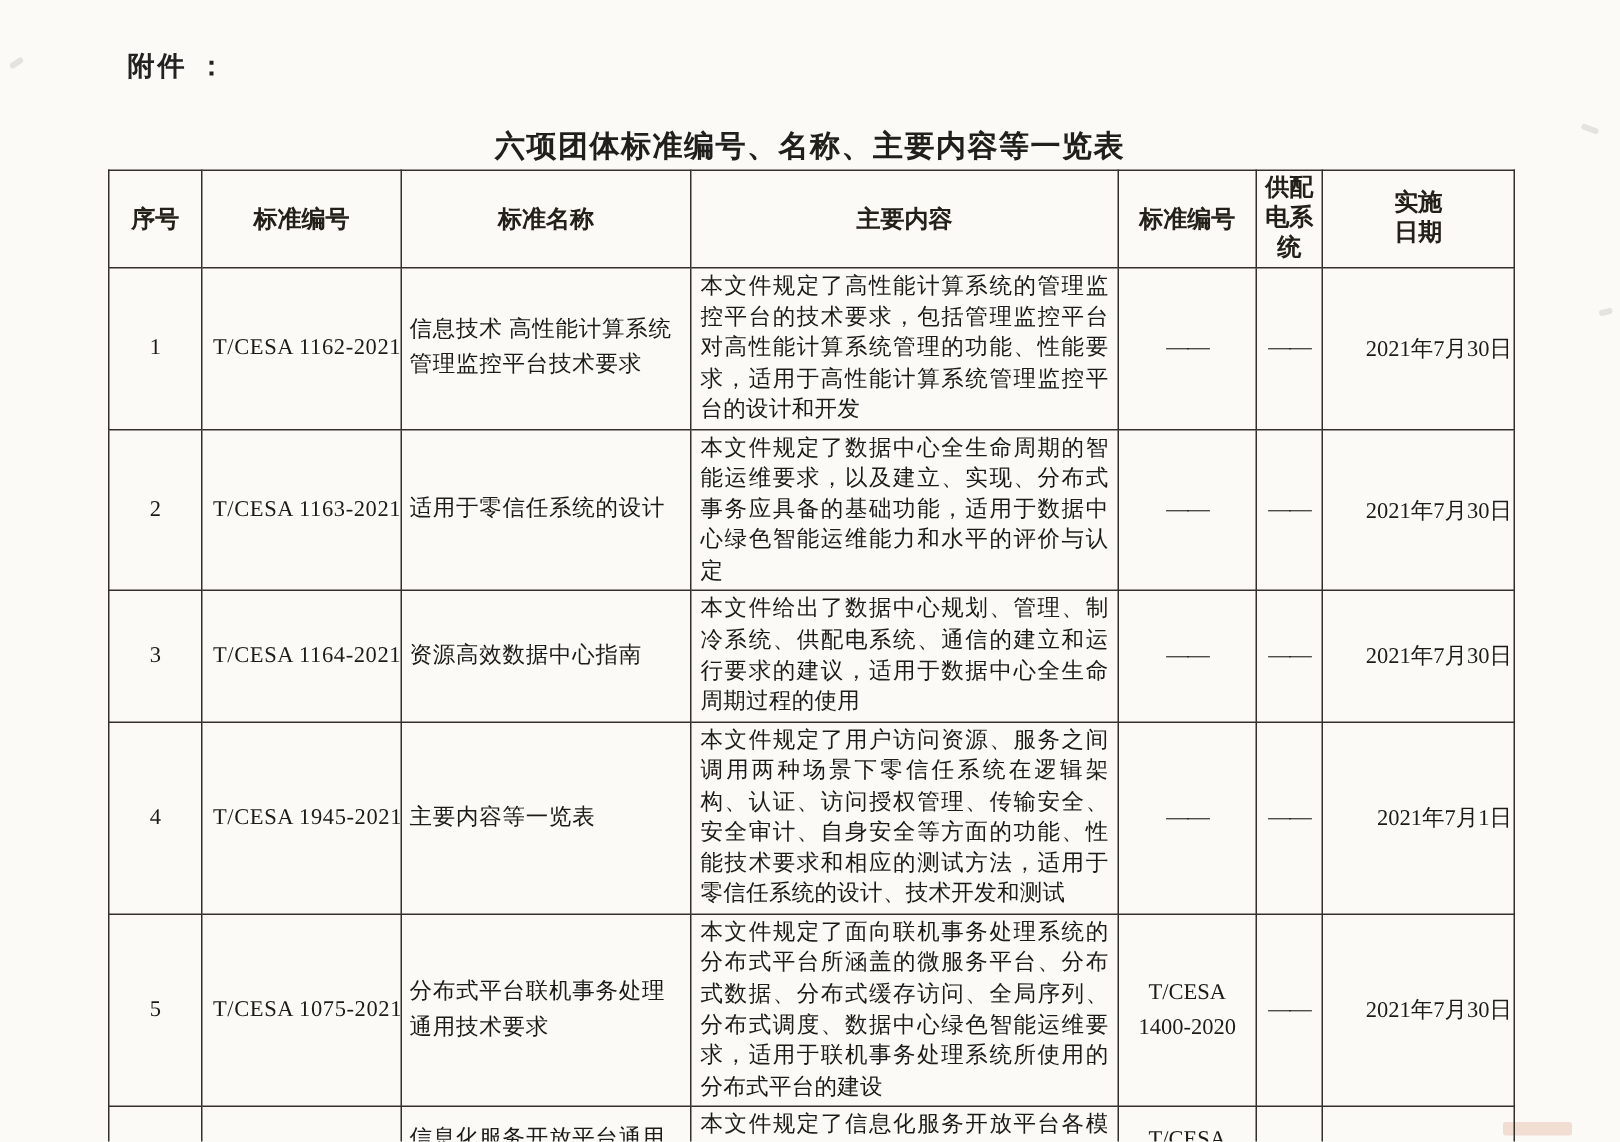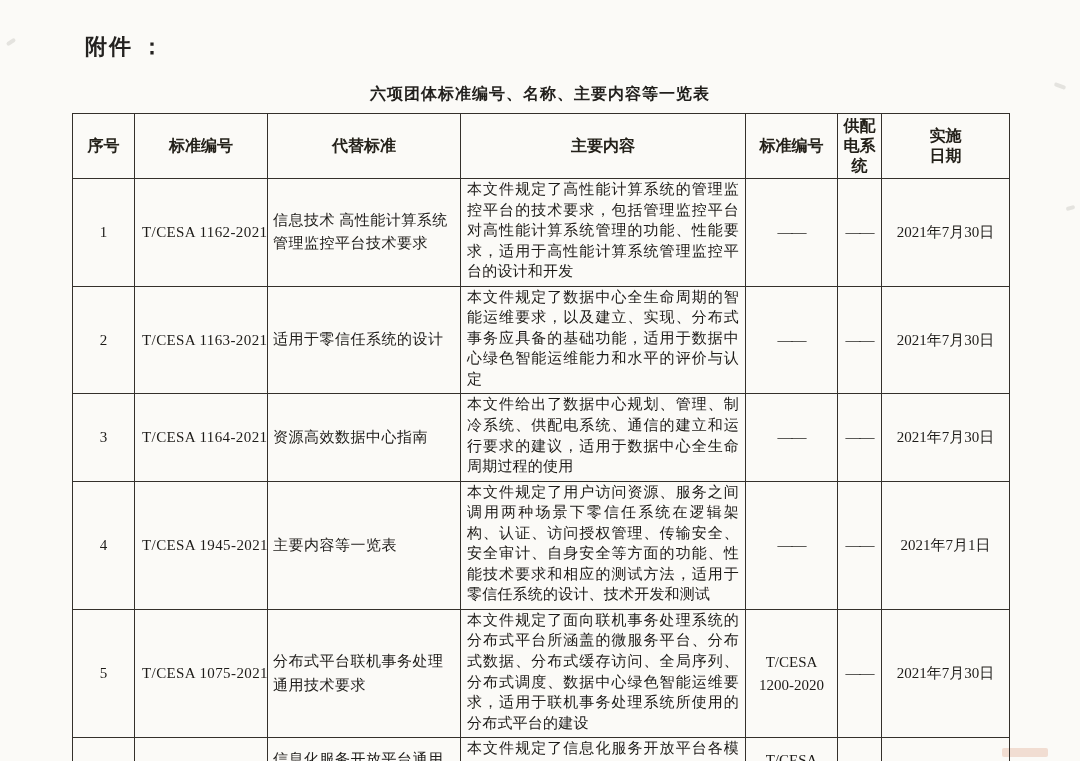--- a/index.html
+++ b/index.html
@@ -9,28 +9,28 @@
     font-family: "Liberation Serif", "DejaVu Serif", serif;
     color: #1d1b18;
     position: relative;
     overflow: hidden;
   }
   .page { position: absolute; inset: 0; }
 
   .attachment {
     position: absolute; left: 85px; top: 32px;
     font-family: "Liberation Sans", "DejaVu Sans", sans-serif;
-    font-weight: bold; font-size: 22px; letter-spacing: 2px;
+    font-weight: bold; font-size: 18px; letter-spacing: 2px;
     color: #242220;
   }
   .title {
     position: absolute; left: 0; top: 84px; width: 1080px;
     text-align: center;
     font-family: "Liberation Sans", "DejaVu Sans", sans-serif;
-    font-weight: bold; font-size: 16px; letter-spacing: 1px;
+    font-weight: bold; font-size: 20px; letter-spacing: 1px;
     color: #211f1c;
   }
 
   table.std {
     position: absolute; left: 72px; top: 113px;
     width: 937px;
     border-collapse: collapse;
     table-layout: fixed;
   }
   table.std th, table.std td {
@@ -52,24 +52,24 @@
   tbody tr:nth-child(1) { height: 100px; }
   tbody tr:nth-child(2) { height: 88px;  }
   tbody tr:nth-child(3) { height: 80px;  }
   tbody tr:nth-child(4) { height: 105px; }
   tbody tr:nth-child(5) { height: 118px; }
   tbody tr:nth-child(6) { height: 64px;  }
 
   td.c-no   { text-align: center; }
   td.c-code { text-align: center; padding: 2px 4px 2px 7px; white-space: nowrap; letter-spacing: 0.4px; }
   td.c-name { text-align: left; padding: 2px 5px; line-height: 1.55; letter-spacing: 0.5px; }
-  td.c-content { text-align: justify; padding: 2px 6px; line-height: 1.37; letter-spacing: 0.2px; font-family: Liberation Mono, monospace; }
+  td.c-content { text-align: justify; padding: 2px 6px; line-height: 1.37; letter-spacing: 0.2px; }
   td.c-replaced { text-align: center; padding: 2px 3px; line-height: 1.5; }
   td.c-conv { text-align: center; padding: 1px; }
-  td.c-date { text-align: center; padding: 1px; white-space: nowrap; font-size: 14.5px; }
+  td.c-date { text-align: right; padding: 1px; white-space: nowrap; font-size: 14.5px; }
   .dash { white-space: nowrap; letter-spacing: -1px; }
 
   
   .artifact { position: absolute; background: #b9b6b2; opacity: .35; border-radius: 2px; }
   .a1 { left: 6px;  top: 40px;  width: 10px; height: 4px; transform: rotate(-35deg); }
   .a2 { left: 1054px; top: 84px; width: 12px; height: 4px; transform: rotate(20deg); }
   .a3 { left: 1066px; top: 206px; width: 9px; height: 4px; transform: rotate(-15deg); }
   .a4 { left: 1002px; top: 748px; width: 46px; height: 9px; background: #e8c0ad; opacity: .5; }
 </style>
 </head>
@@ -91,21 +91,21 @@
         <col style="width:193px">
       <col style="width:285px">
         <col style="width:92px">
         <col style="width:44px">
         <col style="width:128px">
     </colgroup>
     <thead>
       <tr>
         <th>序号</th>
         <th>标准编号</th>
-        <th>代替标准</th>
+        <th>标准名称</th>
         <th>主要内容</th>
         <th>标准编号</th>
         <th><span class="hdr2">供配电系统</span></th>
         <th><span class="hdr2">实施日期</span></th>
       </tr>
     </thead>
     <tbody>
       <tr>
         <td class="c-no">1</td>
         <td class="c-code">T/CESA 1162-2021</td>
@@ -140,21 +140,21 @@
         <td class="c-content">本文件规定了用户访问资源、服务之间调用两种场景下零信任系统在逻辑架构、认证、访问授权管理、传输安全、安全审计、自身安全等方面的功能、性能技术要求和相应的测试方法，适用于零信任系统的设计、技术开发和测试</td>
         <td class="c-replaced dash">——</td>
         <td class="c-conv dash">——</td>
         <td class="c-date">2021年7月1日</td>
       </tr>
       <tr>
         <td class="c-no">5</td>
         <td class="c-code">T/CESA 1075-2021</td>
         <td class="c-name">分布式平台联机事务处理通用技术要求</td>
         <td class="c-content">本文件规定了面向联机事务处理系统的分布式平台所涵盖的微服务平台、分布式数据、分布式缓存访问、全局序列、分布式调度、数据中心绿色智能运维要求，适用于联机事务处理系统所使用的分布式平台的建设</td>
-        <td class="c-replaced">T/CESA 1200-2020</td>
+        <td class="c-replaced">T/CESA 1400-2020</td>
         <td class="c-conv dash">——</td>
         <td class="c-date">2021年7月30日</td>
       </tr>
       <tr>
         <td class="c-no">6</td>
         <td class="c-code">T/CESA 1076-2021</td>
         <td class="c-name">信息化服务开放平台通用技术要求</td>
         <td class="c-content">本文件规定了信息化服务开放平台各模块应具备的功能和关键指标，适用于各类型组织进行信息化服务开放平台建设</td>
         <td class="c-replaced">T/CESA 1076-2020</td>
         <td class="c-conv dash">——</td>

